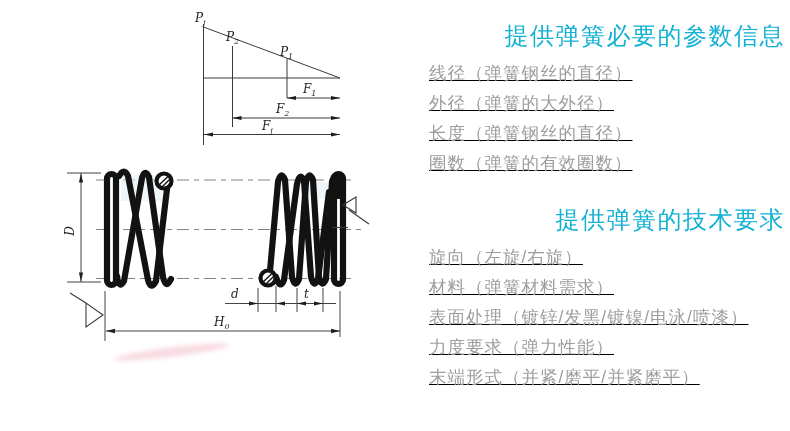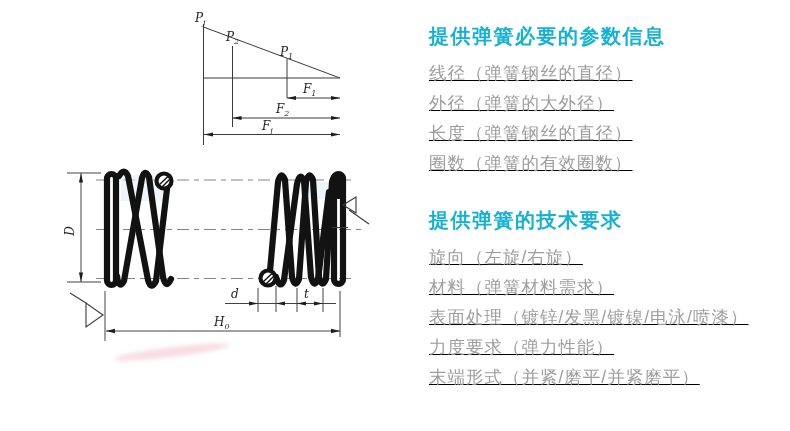--- a/index.html
+++ b/index.html
@@ -1,21 +1,21 @@
 <!DOCTYPE html>
 <html><head>
 <meta charset="utf-8">
 <style>
   html,body{margin:0;padding:0;background:#ffffff;}
   .canvas{position:relative;width:790px;height:385px;background:#ffffff;overflow:hidden;
           font-family:"Liberation Sans", sans-serif;border-radius:14px;}
   .drawing-svg{position:absolute;left:0;top:0;}
   .info-panel{position:absolute;left:429px;top:16px;width:356px;}
-  .sec-title{margin:0;font-size:20px;font-weight:bold;color:#13b1d3;letter-spacing:1.5px;
-             line-height:28px;}
+  .sec-title{margin:0;font-size:24px;font-weight:normal;color:#13b1d3;letter-spacing:1.5px;
+             line-height:28px;text-align:right;}
   .sec-title.first{margin-top:6px;}
   .sec-title.second{margin-top:28px;}
   .item-list{list-style:none;margin:8px 0 0 0;padding:0;text-decoration:underline;}
   .item-list.second{}
   .item-list li{font-size:17.5px;line-height:30px;color:#9d9d9d;letter-spacing:1px;
                 white-space:nowrap;}
   svg text{font-family:"DejaVu Serif", serif;font-style:italic;fill:#1e1e1e;}
 </style>
 </head>
 <body>

